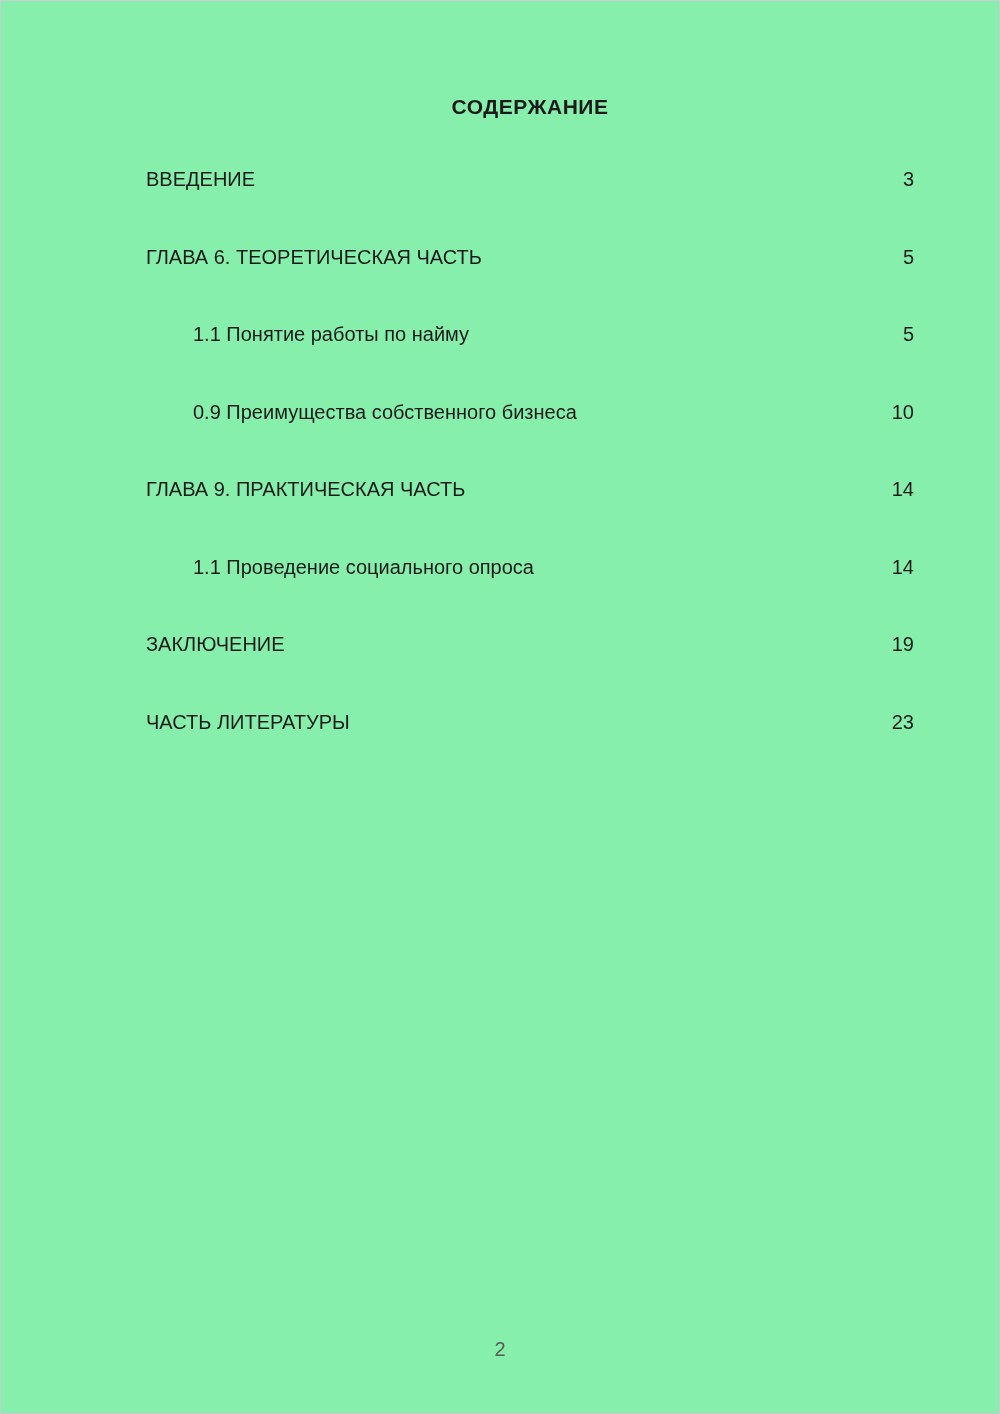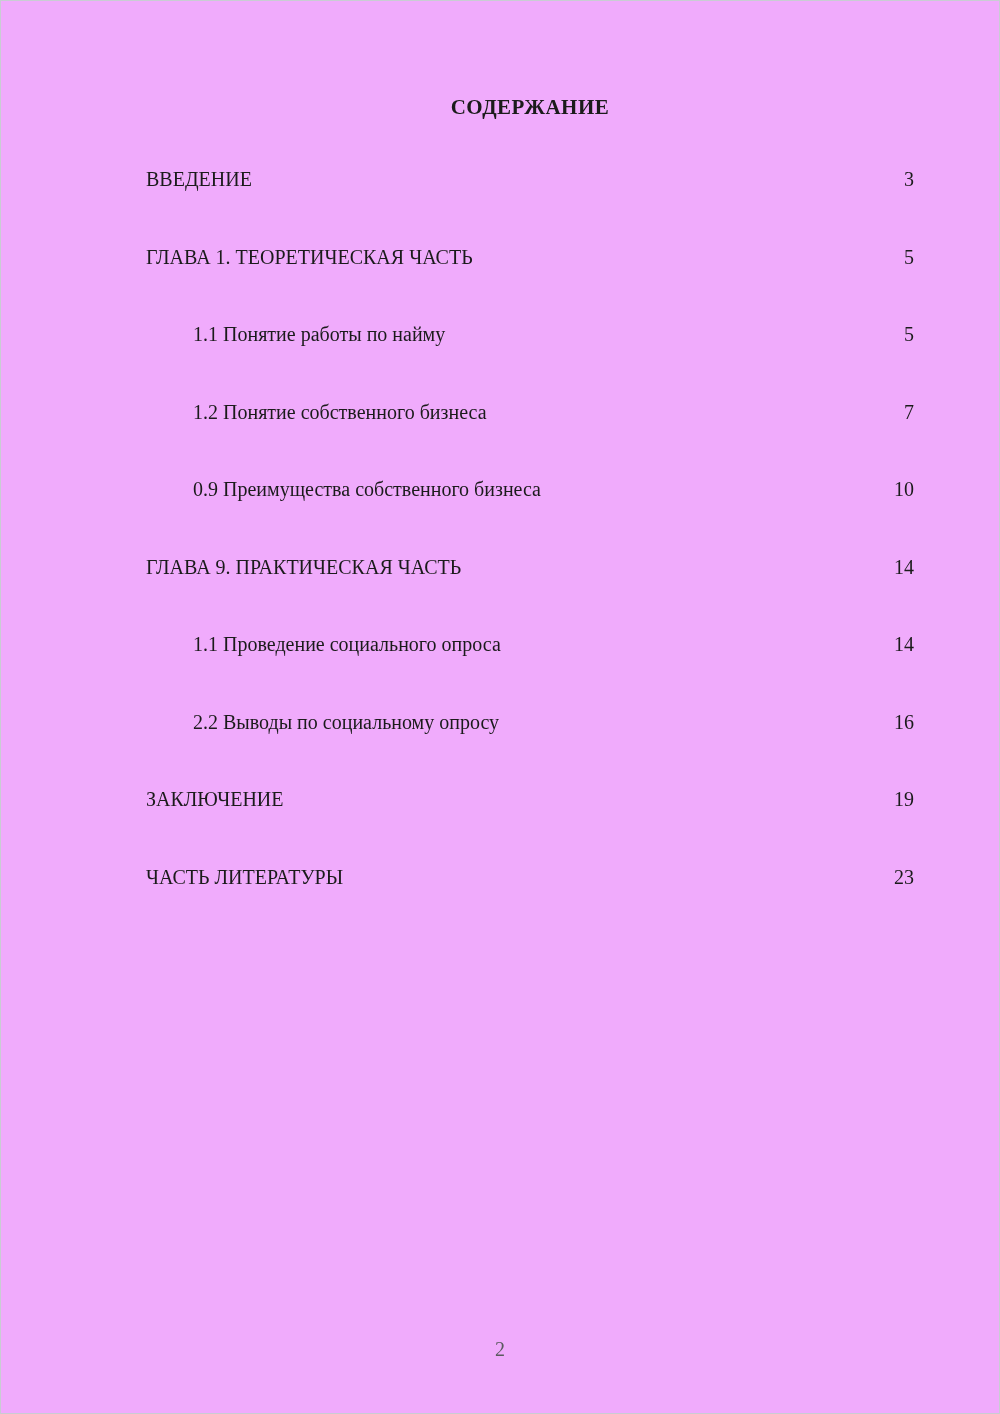--- a/index.html
+++ b/index.html
@@ -5,23 +5,23 @@
   html, body {
     margin: 0;
     padding: 0;
     background: #ffffff;
   }
   .page {
     position: relative;
     width: 1000px;
     height: 1414px;
     box-sizing: border-box;
-    background: #f0abfc;
+    background: #86efac;
     border: 1px solid #c9ccd3;
-    font-family: Liberation Serif, serif;
+    font-family: Liberation Sans, sans-serif;
     color: #1b1b1b;
     overflow: hidden;
   }
   .doc-title {
     margin: 0 85px 0 145px;
     padding-top: 92px;
     text-align: center;
     font-size: 21px;
     font-weight: bold;
     letter-spacing: 0.5px;
@@ -66,46 +66,38 @@
 
 <div class="page">
   <h1 class="doc-title">СОДЕРЖАНИЕ</h1>
 
   <div class="toc" id="toc">
       <div class="toc-row">
     <span class="toc-label">ВВЕДЕНИЕ</span>
     <span class="toc-page">3</span>
   </div>
       <div class="toc-row">
-    <span class="toc-label">ГЛАВА 1. ТЕОРЕТИЧЕСКАЯ ЧАСТЬ</span>
+    <span class="toc-label">ГЛАВА 6. ТЕОРЕТИЧЕСКАЯ ЧАСТЬ</span>
     <span class="toc-page">5</span>
   </div>
       <div class="toc-row indent">
     <span class="toc-label">1.1 Понятие работы по найму</span>
     <span class="toc-page">5</span>
-  </div>
-      <div class="toc-row indent">
-    <span class="toc-label">1.2 Понятие собственного бизнеса</span>
-    <span class="toc-page">7</span>
   </div>
       <div class="toc-row indent">
     <span class="toc-label">0.9 Преимущества собственного бизнеса</span>
     <span class="toc-page">10</span>
   </div>
       <div class="toc-row">
     <span class="toc-label">ГЛАВА 9. ПРАКТИЧЕСКАЯ ЧАСТЬ</span>
     <span class="toc-page">14</span>
   </div>
       <div class="toc-row indent">
     <span class="toc-label">1.1 Проведение социального опроса</span>
     <span class="toc-page">14</span>
-  </div>
-      <div class="toc-row indent">
-    <span class="toc-label">2.2 Выводы по социальному опросу</span>
-    <span class="toc-page">16</span>
   </div>
       <div class="toc-row">
     <span class="toc-label">ЗАКЛЮЧЕНИЕ</span>
     <span class="toc-page">19</span>
   </div>
       <div class="toc-row">
     <span class="toc-label">ЧАСТЬ ЛИТЕРАТУРЫ</span>
     <span class="toc-page">23</span>
   </div>
     </div>

